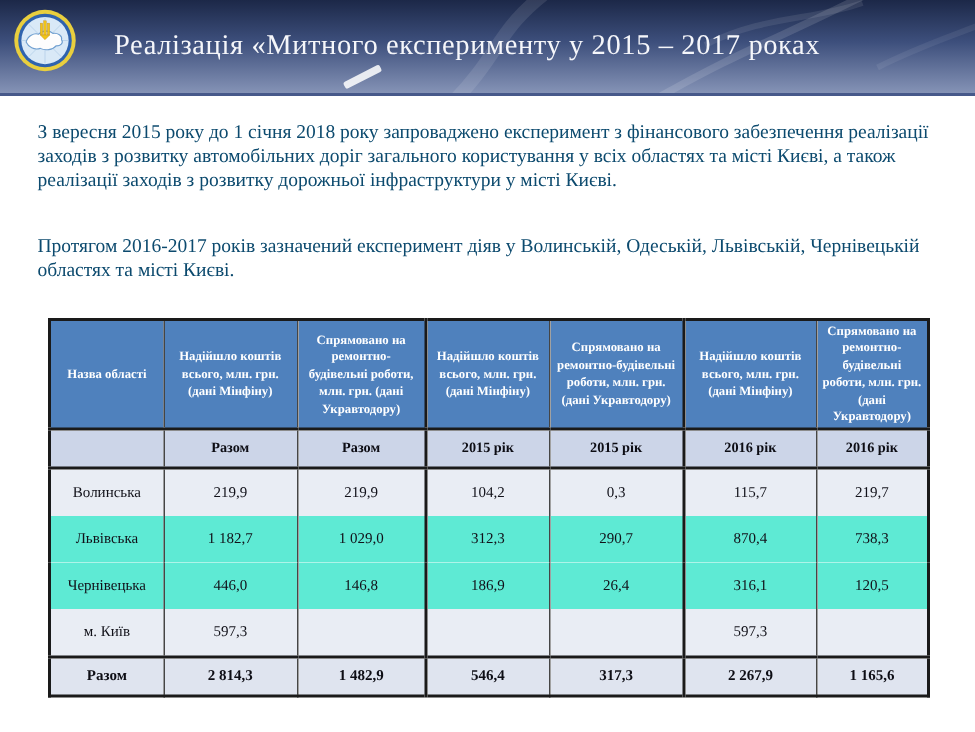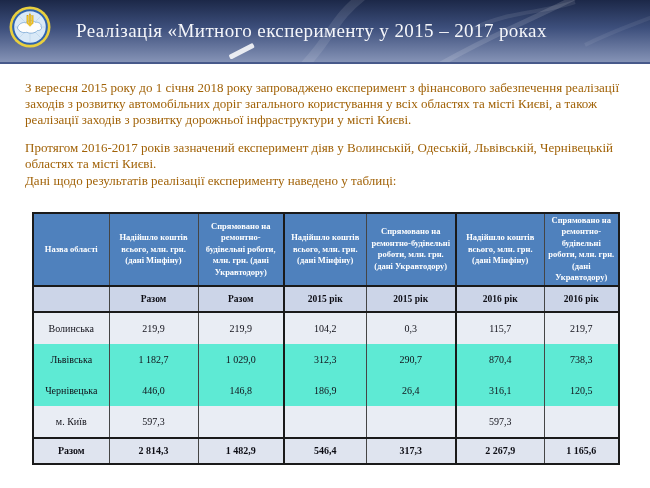--- a/index.html
+++ b/index.html
@@ -15,24 +15,24 @@
   }
   .banner-art { position:absolute; top:0; left:0; }
   .logo { position:absolute; top:5px; left:9px; width:42px; height:44px; }
   .title {
     position:absolute; top:0; left:76px; height:62px; display:flex; align-items:center;
     color:#f5f6fa; font-size:19px; letter-spacing:0.4px; white-space:nowrap;
   }
   
   .content {
     position:absolute; top:80px; left:25px; width:603px;
-    font-size:13px; line-height:1.24; color:#a16207; text-align:left;
+    font-size:13px; line-height:1.24; color:#0c4a6e; text-align:left;
   }
   .content p { margin:0; }
-  .content .gap { margin-top:12px; }
+  .content .gap { margin-top:28px; }
   
   table.results {
     position:absolute; top:212px; left:32px; width:586px;
     border-collapse:collapse; table-layout:fixed;
     border:2px solid #1a1a1a;
   }
   .results th, .results td {
     border-left:1px solid #454545; text-align:center; vertical-align:middle;
     padding:1px 3px; overflow:hidden;
   }
@@ -85,21 +85,20 @@
         <rect x="21.5" y="9" width="1.5" height="7.5"></rect>
         <path d="M17 16.5 h6 l-3 3 z"></path>
       </g>
     </svg>
     <div class="title">Реалізація «Митного експерименту у 2015 – 2017 роках</div>
   </div>
 
   <div class="content">
     <p>З вересня 2015 року до 1 січня 2018 року запроваджено експеримент з фінансового забезпечення реалізації заходів з розвитку автомобільних доріг загального користування у всіх областях та місті Києві, а також реалізації заходів з розвитку дорожньої інфраструктури у місті Києві.</p>
     <p class="gap">Протягом 2016-2017 років зазначений експеримент діяв у Волинській, Одеській, Львівській, Чернівецькій областях та місті Києві.</p>
-    <p>Дані щодо результатів реалізації експерименту наведено у таблиці:</p>
   </div>
 
   <table class="results">
     <colgroup>
       <col style="width:76px">
         <col style="width:89px">
         <col style="width:86px">
       <col style="width:82px">
         <col style="width:90px">
         <col style="width:88px">

